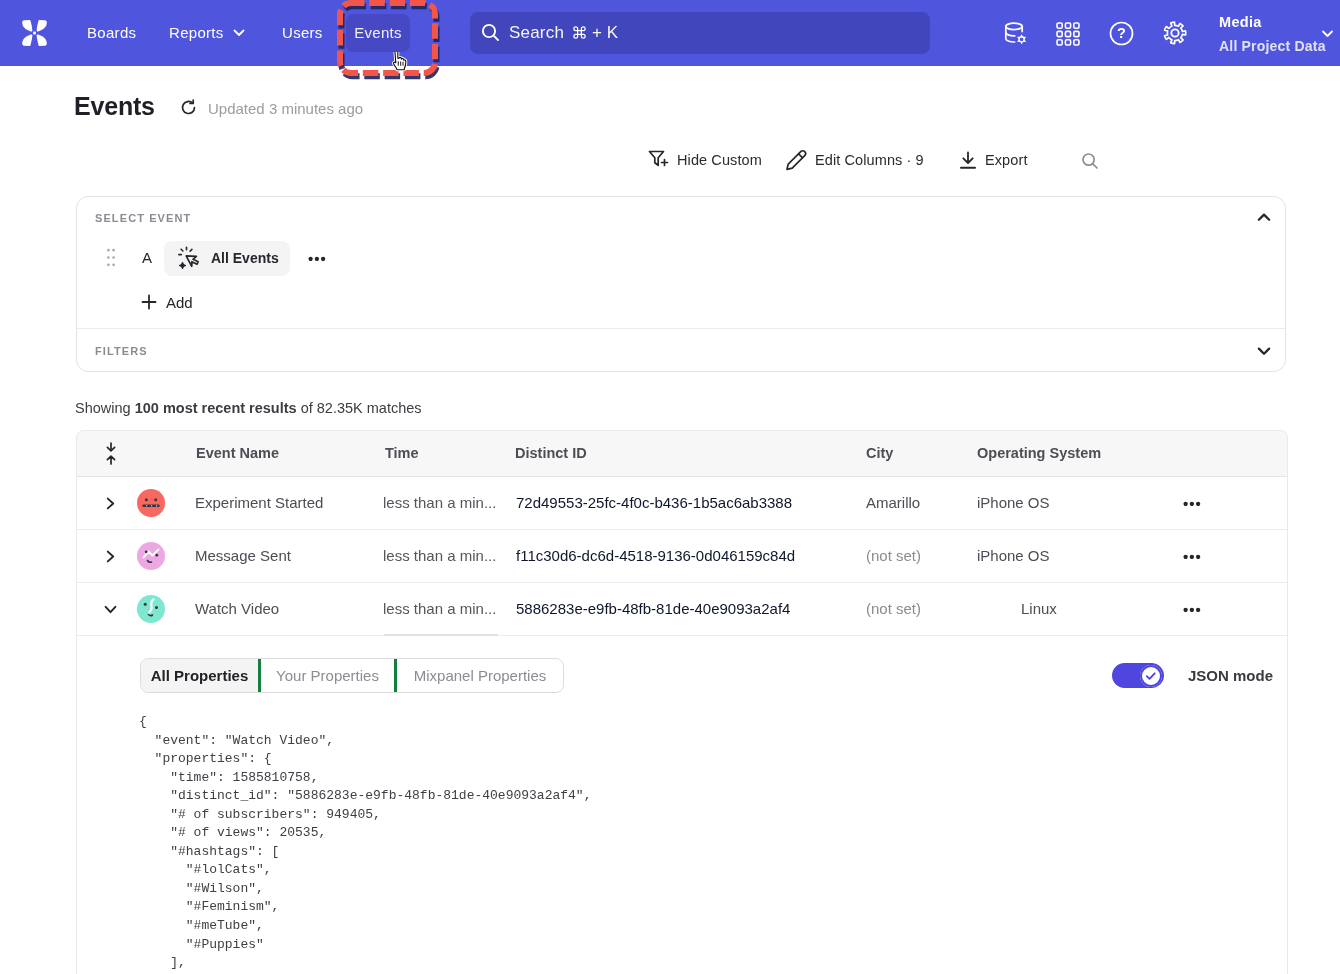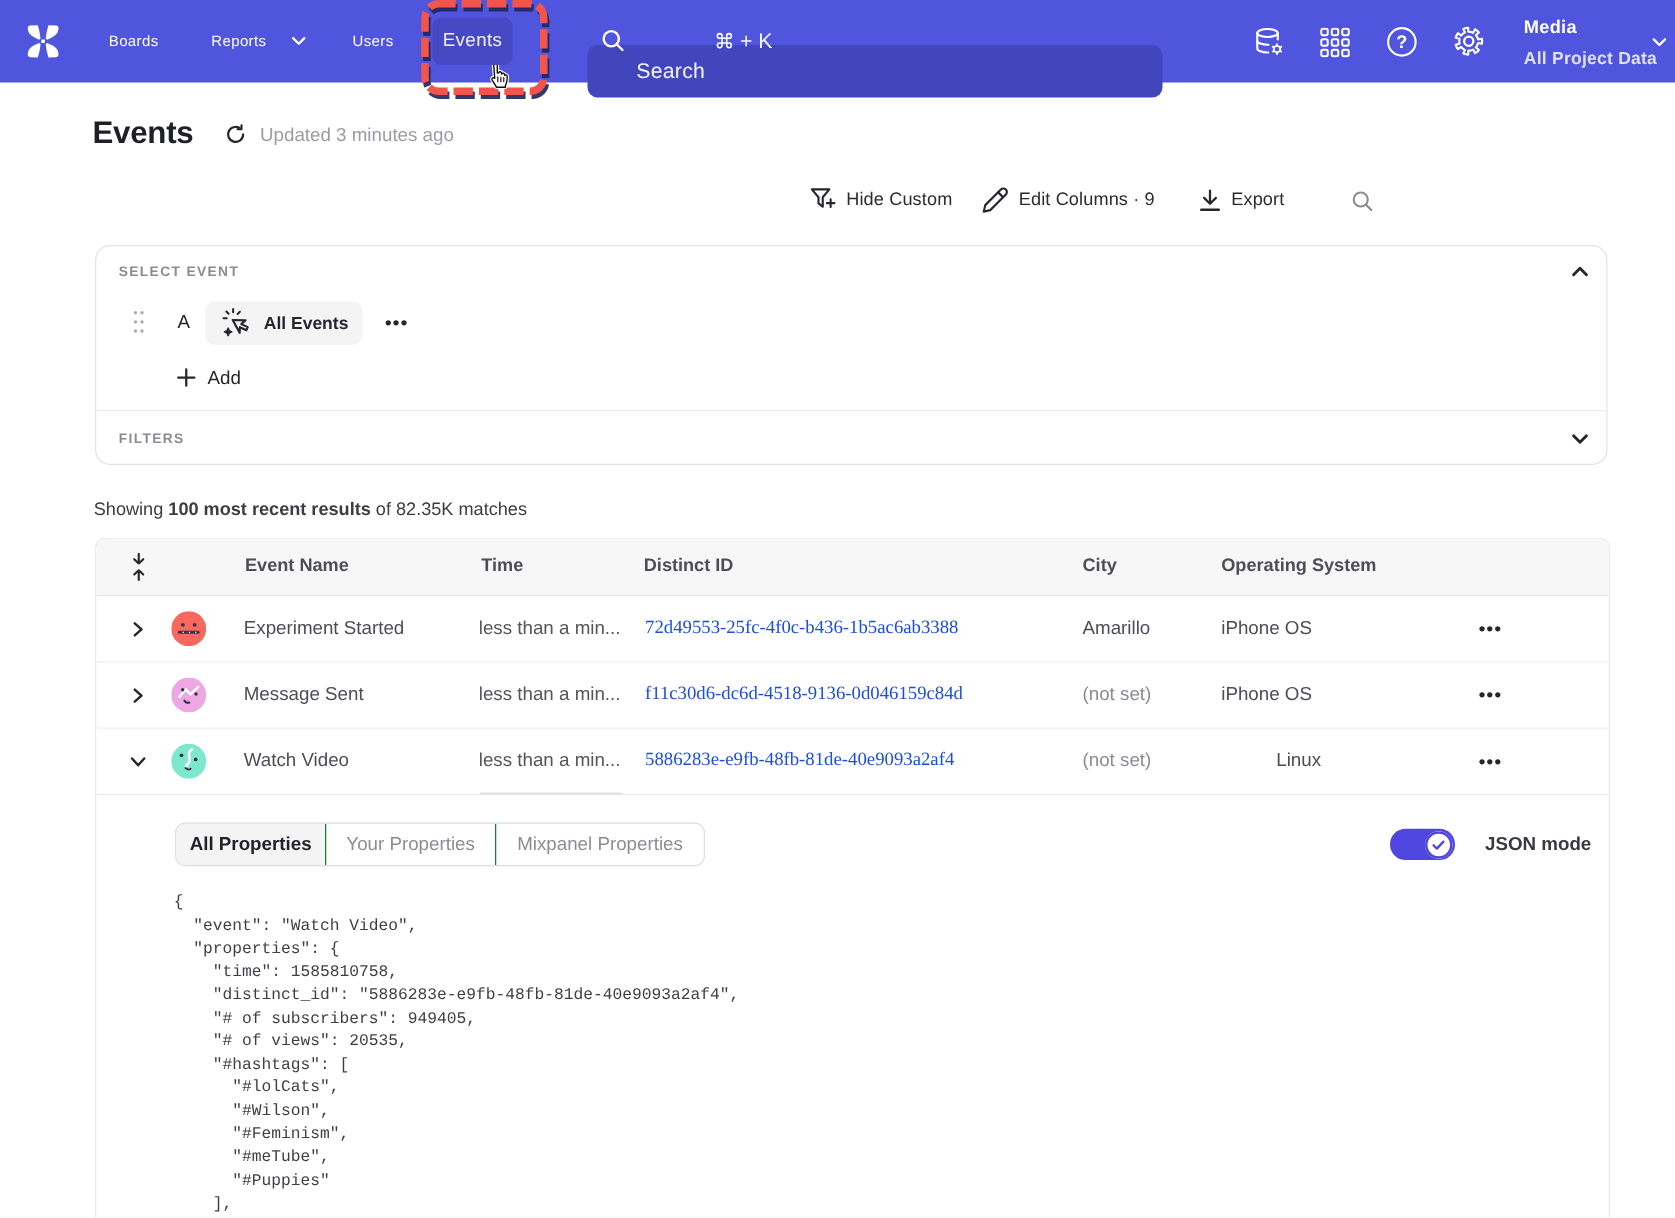--- a/index.html
+++ b/index.html
@@ -1,23 +1,23 @@
 <!DOCTYPE html>
 <html><head>
 <meta charset="utf-8">
 <style>
 * { margin:0; padding:0; box-sizing:border-box; }
 html,body { width:1340px; height:974px; background:#fff; font-family:"Liberation Sans", sans-serif; }
 #page { position:relative; width:1340px; height:974px; overflow:hidden; }
 .abs { position:absolute; }
 
 #nav { position:absolute; left:0; top:0; width:1340px; height:66px; background:#4f55dd; }
-.navlink { position:absolute; top:0; height:54px; line-height:66px; color:#fff; font-size:12px; font-weight:400; letter-spacing:0.3px; }
+.navlink { position:absolute; top:0; height:54px; line-height:66px; color:#fff; font-size:15px; font-weight:400; letter-spacing:0.3px; }
 #evpill { position:absolute; left:346px; top:14px; width:64px; height:38px; background:#4749c4; border-radius:7px; color:#f2f0fc; font-size:15px; font-weight:400; letter-spacing:0.3px; text-align:center; line-height:38px; }
-#navsearch { position:absolute; left:470px; top:12px; width:460px; height:42px; background:#4146bd; border-radius:8px; color:rgba(255,255,255,0.95);margin-top:24px; }
+#navsearch { position:absolute; left:470px; top:12px; width:460px; height:42px; background:#4146bd; border-radius:8px; color:rgba(255,255,255,0.95); }
 #navsearch span.t { position:absolute; left:39px; top:11px; font-size:17px; letter-spacing:0.2px; }
 .navright-title { position:absolute; left:1219px; top:14px; color:#fff; font-size:14.5px; font-weight:700; letter-spacing:0.3px; }
 .navright-sub { position:absolute; left:1219px; top:38px; color:#dfe1f9; font-size:14px; font-weight:700; letter-spacing:0.2px; }
 
 #h1 { position:absolute; left:74px; top:92px; font-size:25px; font-weight:700; color:#1f1f26; letter-spacing:-0.2px;}
 #updated { position:absolute; left:208px; top:100px; font-size:15px; color:#9b9ba3; }
 
 #seg { position:absolute; left:77px; top:143px; width:519px; height:34px; border:1px solid #d9d9de; border-radius:9px; background:#fff; display:flex; overflow:hidden; }
 #seg .c { height:100%; display:flex; align-items:center; justify-content:center; font-size:15px; color:#8b8b93; border-right:1px solid #e7e7ea; }
 #seg .c:last-child { border-right:none; }
@@ -33,26 +33,26 @@
 #chip span { position:absolute; left:47px; top:9px; font-size:14px; font-weight:700; color:#26262c; }
 #carddiv { position:absolute; left:77px; top:328px; width:1208px; height:1px; background:#ececef; }
 
 #showing { position:absolute; left:75px; top:400px; font-size:14.5px; color:#3c3c42; }
 
 #tbl { position:absolute; left:76px; top:430px; width:1212px; height:544px; border:1px solid #e9e9ec; border-bottom:none; border-radius:8px 8px 0 0; }
 #thead { position:absolute; left:0; top:0; width:1210px; height:46px; background:#f7f7f8; border-radius:8px 8px 0 0; border-bottom:1px solid #e5e5e8; }
 .th { position:absolute; top:14px; font-size:14.5px; font-weight:700; color:#4d4d55; }
 .row { position:absolute; left:0; width:1210px; height:53px; border-bottom:1px solid #ededf0; }
 .cell { position:absolute; top:17px; font-size:15px; color:#4d4d55; }
-.link { color:#1d4ed8;font-family:Liberation Serif, serif; }
+.link { color:#0f172a; }
 .gray { color:#8b8b93; }
 .dots3 { position:absolute; font-weight:700; color:#26262c; font-size:15px; letter-spacing:1px;}
 
 #tabs { position:absolute; left:140px; top:658px; height:35px; border:1px solid #dcdce0; border-radius:8px; display:flex; overflow:hidden; background:#fff; }
-#tabs .t { height:100%; display:flex; align-items:center; justify-content:center; font-size:15px; color:#8c8c94; border-right:1px solid #15803d; }
+#tabs .t { height:100%; display:flex; align-items:center; justify-content:center; font-size:15px; color:#8c8c94; border-right:3px solid #15803d; }
 #tabs .t:last-child { border-right:none; }
 #tabs .sel { background:#f4f4f5; color:#222228; font-weight:700; }
 #toggle { position:absolute; left:1112px; top:663px; width:52px; height:25px; background:#4f46e0; border-radius:13px; }
 #knob { position:absolute; left:28px; top:1.5px; width:22px; height:22px; background:#fff; border-radius:50%; }
 #jsonmode { position:absolute; left:1188px; top:667px; font-size:15px; font-weight:700; color:#3a3a41; }
 #json { position:absolute; left:139px; top:713px; font-family:"Liberation Mono", monospace; font-size:13px; line-height:18.55px; color:#3e3e45; white-space:pre; }
 </style>
 </head>
 <body>
 <div id="page">

